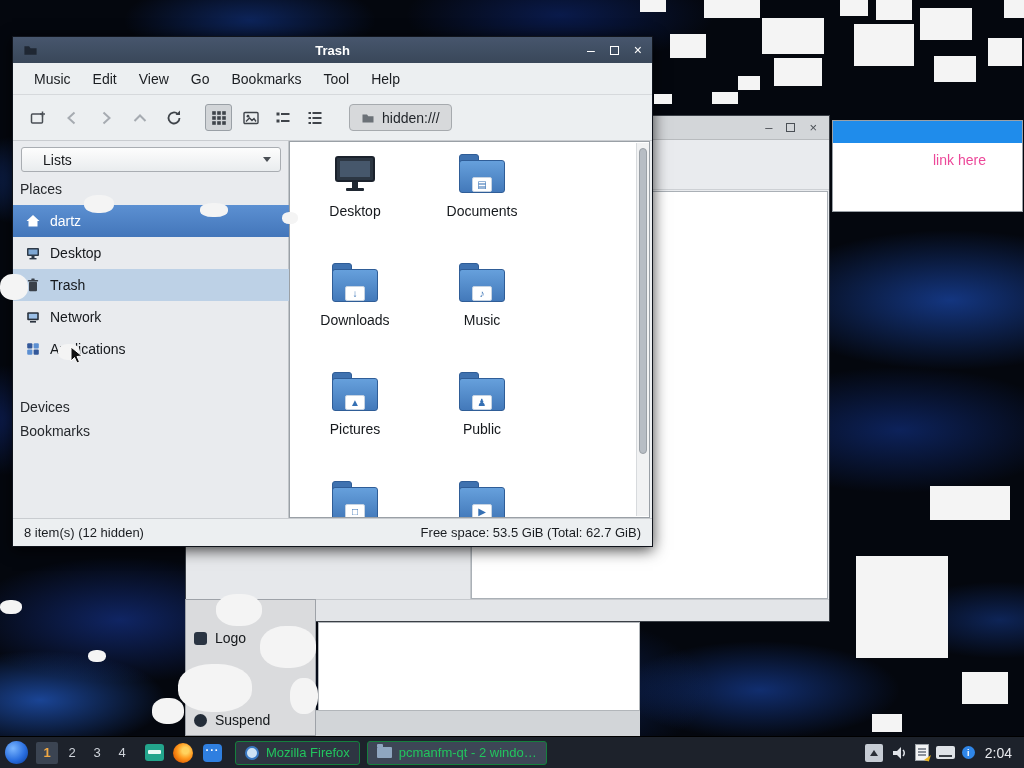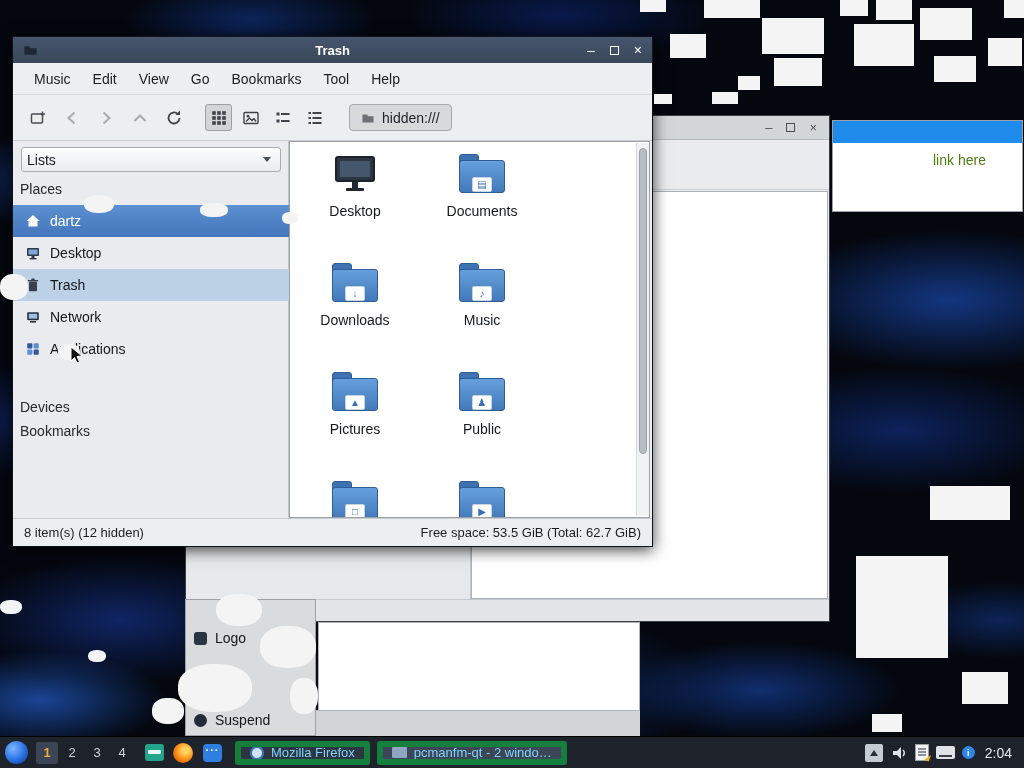--- a/index.html
+++ b/index.html
@@ -26,21 +26,21 @@
   .win2{position:absolute;left:185px;top:115px;width:645px;height:507px;background:#e9ebee;z-index:2;border:1px solid #3a3f46;}
   .win2-title{height:24px;background:#d3d6d9;border-bottom:1px solid #b8bbbe;display:flex;align-items:center;justify-content:flex-end;gap:14px;padding-right:12px;color:#4a4f55;font-size:13px;}
   .win2-tb{height:50px;background:#e9ebee;border-bottom:1px solid #cdd0d4;}
   .win2-side{position:absolute;left:0;top:75px;width:285px;bottom:22px;background:#e6e8eb;border-right:1px solid #c4c8cc;}
   .win2-files{position:absolute;left:285px;top:75px;right:1px;bottom:22px;background:#fff;border:1px solid #aab0b6;}
   .win2-status{position:absolute;left:0;right:0;bottom:0;height:22px;background:#e3e5e8;border-top:1px solid #c6c9cd;font-size:13px;color:#1a1d21;display:flex;align-items:center;padding-left:14px;}
   .maxbox{display:inline-block;width:9px;height:9px;border:1.5px solid currentColor;}
   
   .win3{position:absolute;left:832px;top:120px;width:191px;height:92px;background:#fff;border:1px solid #9aa0a6;z-index:2;}
   .win3-sel{height:22px;background:#1f8ceb;}
-  .win3-item{height:34px;display:flex;align-items:center;padding-left:100px;font-size:14px;color:#4d7c0f;}
+  .win3-item{height:34px;display:flex;align-items:center;padding-left:100px;font-size:14px;color:#ec4899;}
   
   .frag{position:absolute;z-index:2;background:#fff;border:1px solid #b2b6ba;}
   .fragbar{position:absolute;z-index:2;background:#d2d5d8;border-top:1px solid #b2b6ba;}
   
   .leavemenu{position:absolute;left:185px;top:599px;width:131px;height:137px;background:#dadbdd;border:1px solid #9ea2a8;z-index:3;}
   .lm-item{position:absolute;left:4px;right:4px;height:24px;display:flex;align-items:center;gap:8px;padding-left:4px;font-size:14px;color:#14171a;}
   .lm-ic1{width:13px;height:13px;background:#2a3442;border-radius:3px;}
   .lm-ic2{width:13px;height:13px;background:#232c38;border-radius:50%;}
   
   .win{position:absolute;left:12px;top:36px;width:641px;height:511px;background:#eceff1;z-index:5;font-size:14px;color:#1a1d21;}
@@ -49,21 +49,21 @@
   .tb-ctrls{position:absolute;right:10px;display:flex;align-items:center;gap:15px;font-size:14px;}
   .tb-ctrls span{cursor:default;}
   .menubar{height:32px;display:flex;align-items:center;padding-left:10px;border-bottom:1px solid #d6d9dc;}
   .menubar .mi{padding:5px 11px;}
   .toolbar{height:46px;display:flex;align-items:center;padding:0 12px;border-bottom:1px solid #c9ccd0;}
   .tbtn{width:26px;height:26px;display:flex;align-items:center;justify-content:center;margin-right:8px;}
   .vbtn{width:27px;height:27px;display:flex;align-items:center;justify-content:center;margin-right:5px;border-radius:3px;}
   .vbtn.pressed{background:#d2d5d8;border:1px solid #9aa0a6;}
   .pathbar{margin-left:16px;height:27px;display:flex;align-items:center;gap:7px;background:#d7d9db;border:1px solid #a6aaae;border-radius:4px;padding:0 11px;color:#22262b;}
   .sidebar{position:absolute;left:0;top:104px;width:276px;bottom:28px;background:#e9ebee;border-right:1px solid #c2c6ca;}
-  .combo{position:absolute;left:8px;top:6px;width:260px;height:25px;background:linear-gradient(#fdfdfd,#e9ecee);border:1px solid #a9adb2;border-radius:3px;display:flex;align-items:center;padding:0 5px;color:#17191c;}
+  .combo{position:absolute;left:8px;top:6px;width:260px;height:25px;background:linear-gradient(#fdfdfd,#e9ecee);border:1px solid #a9adb2;border-radius:3px;display:flex;align-items:center;padding:0 21px;color:#17191c;}
   .combo .chev{position:absolute;right:9px;width:0;height:0;border-left:4px solid transparent;border-right:4px solid transparent;border-top:5px solid #4a4f55;}
   .seclabel{position:absolute;left:7px;font-size:14px;color:#26292d;}
   .prow{position:absolute;left:0;width:276px;height:32px;display:flex;align-items:center;gap:9px;padding-left:11px;color:#15181c;}
   .prow.sel{background:linear-gradient(#5c90d2,#4376ba);color:#fff;}
   .prow.cur{background:#bdd1e6;}
   .picon{width:17px;display:flex;justify-content:center;}
   .mainarea{position:absolute;left:276px;top:104px;right:2px;bottom:28px;background:#fff;border:1px solid #9aa0a6;overflow:hidden;}
   .fitem{position:absolute;width:120px;display:flex;flex-direction:column;align-items:center;gap:9px;}
   .flabel{font-size:14px;color:#15181c;}
   .bigfolder{position:relative;width:46px;height:40px;}
@@ -82,21 +82,21 @@
   .taskbar{position:absolute;left:0;bottom:0;width:1024px;height:32px;background:#1d222b;border-top:1px solid #000;display:flex;align-items:center;padding:0 5px;z-index:10;}
   .start-orb{width:23px;height:23px;border-radius:50%;background:radial-gradient(circle at 35% 32%,#7ab6ff,#2a6fe0 55%,#0c3f9e 95%);margin-right:8px;}
   .ws{width:22px;height:22px;display:flex;align-items:center;justify-content:center;font-size:13px;color:#ced3da;margin-right:3px;border-radius:2px;}
   .ws.active{background:#3b4452;color:#f0a844;font-weight:bold;}
   .launch{width:22px;height:22px;margin-left:7px;display:flex;align-items:center;justify-content:center;}
   .ic-fm{width:19px;height:17px;background:#23a58c;border-radius:3px;position:relative;}
   .ic-fm::after{content:"";position:absolute;left:3px;top:6px;width:13px;height:4px;background:#eafaf5;border-radius:1px;}
   .ic-ff{width:20px;height:20px;border-radius:50%;background:radial-gradient(circle at 62% 38%,#ffd25e 0 18%,#ff9a1f 45%,#e05e00 78%,#b23c00);}
   .ic-chat{width:19px;height:18px;background:#2f7fe0;border-radius:4px;position:relative;}
   .ic-chat::after{content:"···";position:absolute;left:3px;top:0px;color:#fff;font-weight:bold;font-size:11px;letter-spacing:1px;}
-  .task{height:24px;margin-left:7px;display:flex;align-items:center;gap:7px;background:#2e3542;border:6px solid #15803d;border-radius:3px;padding:0 9px;font-size:13px;color:#7dd3fc;max-width:205px;white-space:nowrap;overflow:hidden;}
+  .task{height:24px;margin-left:7px;display:flex;align-items:center;gap:7px;background:#2e3542;border:1px solid #15803d;border-radius:3px;padding:0 9px;font-size:13px;color:#22c55e;max-width:205px;white-space:nowrap;overflow:hidden;}
   .task.pressed{background:#3d4656;}
   .ti-globe{width:14px;height:14px;border-radius:50%;background:#cfe3f5;border:2px solid #3a78c2;flex:none;}
   .ti-folder{width:15px;height:11px;background:#8fa6c0;border-radius:1px;position:relative;flex:none;}
   .ti-folder::before{content:"";position:absolute;left:0;top:-3px;width:6px;height:3px;background:#8fa6c0;border-radius:1px 1px 0 0;}
   .tb-spacer{flex:1;}
   .tray{display:flex;align-items:center;gap:7px;padding-right:7px;}
   .expander{width:18px;height:18px;background:#c6ccd4;border-radius:2px;display:flex;align-items:center;justify-content:center;}
   .expander i{width:0;height:0;border-left:4px solid transparent;border-right:4px solid transparent;border-bottom:6px solid #2a2f37;}
   .tr-page{width:14px;height:17px;background:#f2f3f4;border:1px solid #9aa0a6;position:relative;}
   .tr-page::after{content:"";position:absolute;left:2px;top:3px;width:8px;height:1.5px;background:#8a9099;box-shadow:0 3px 0 #8a9099,0 6px 0 #8a9099;}

